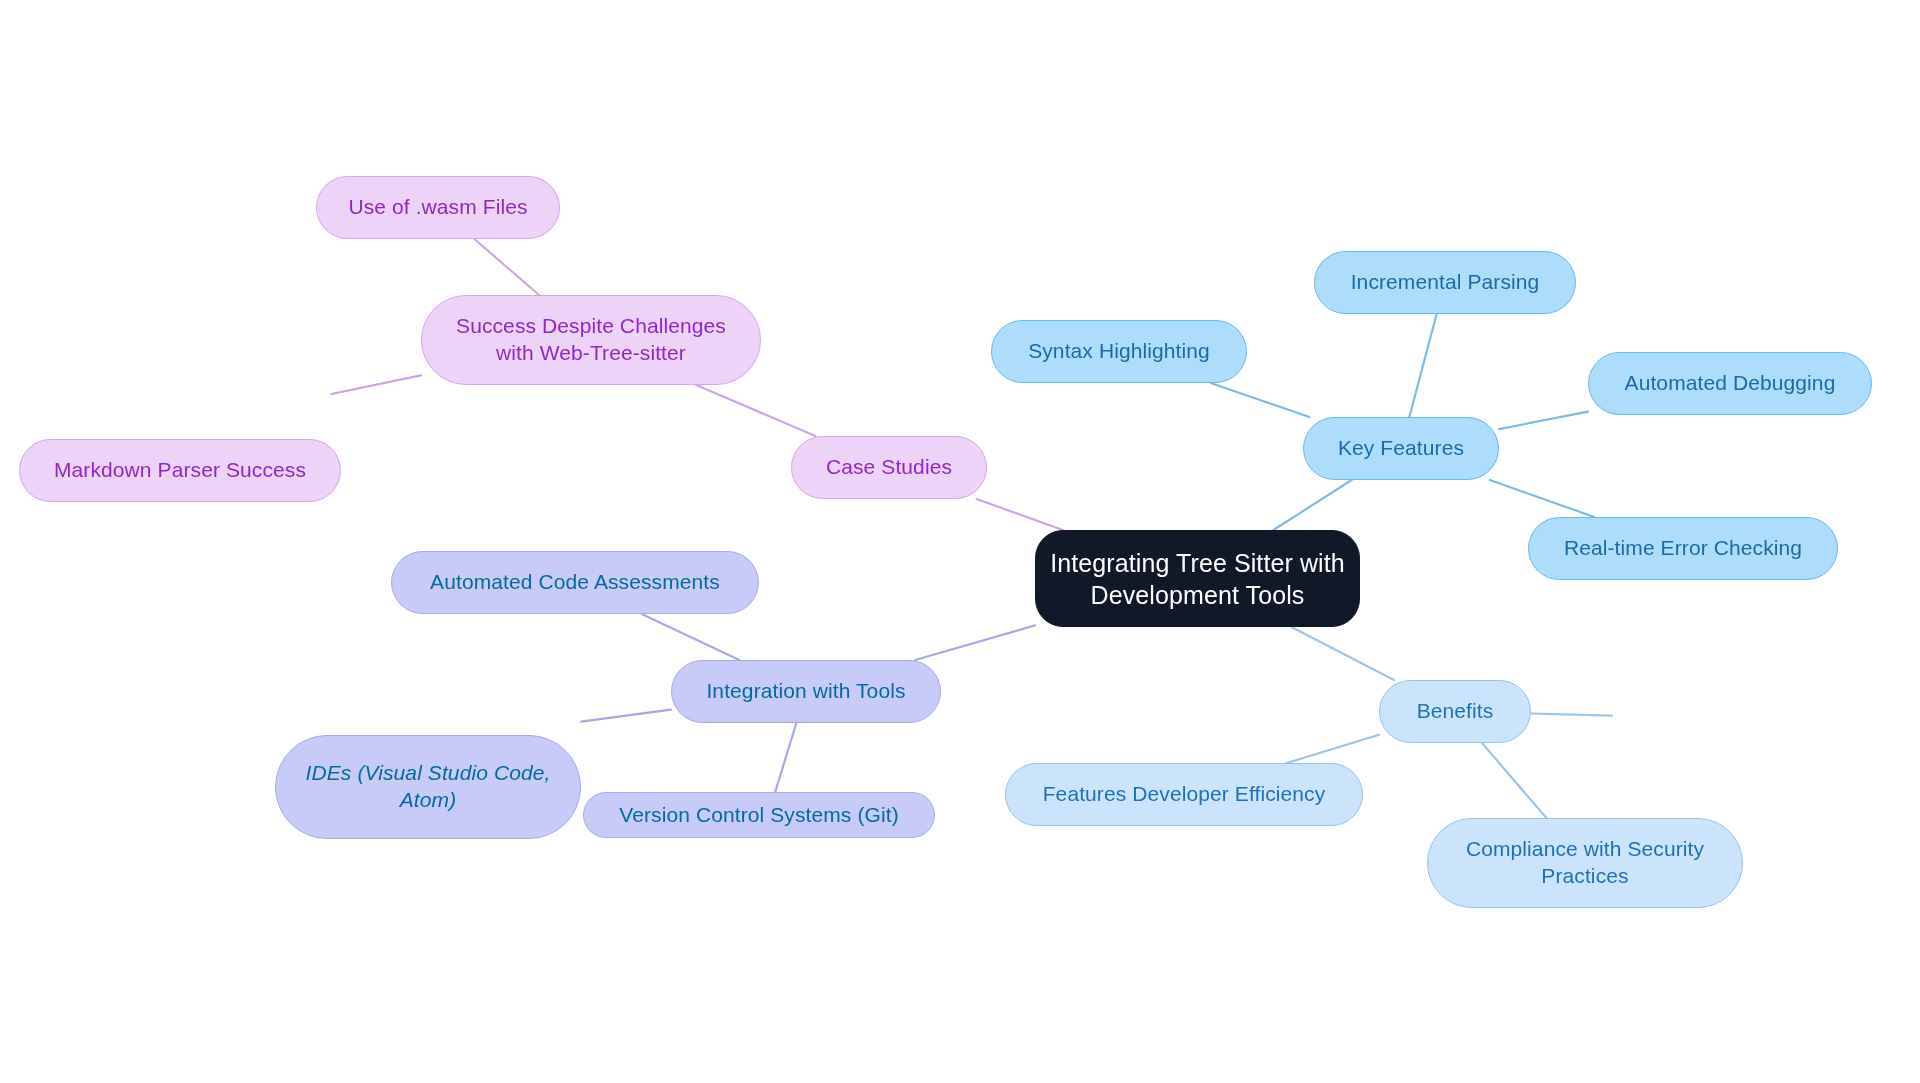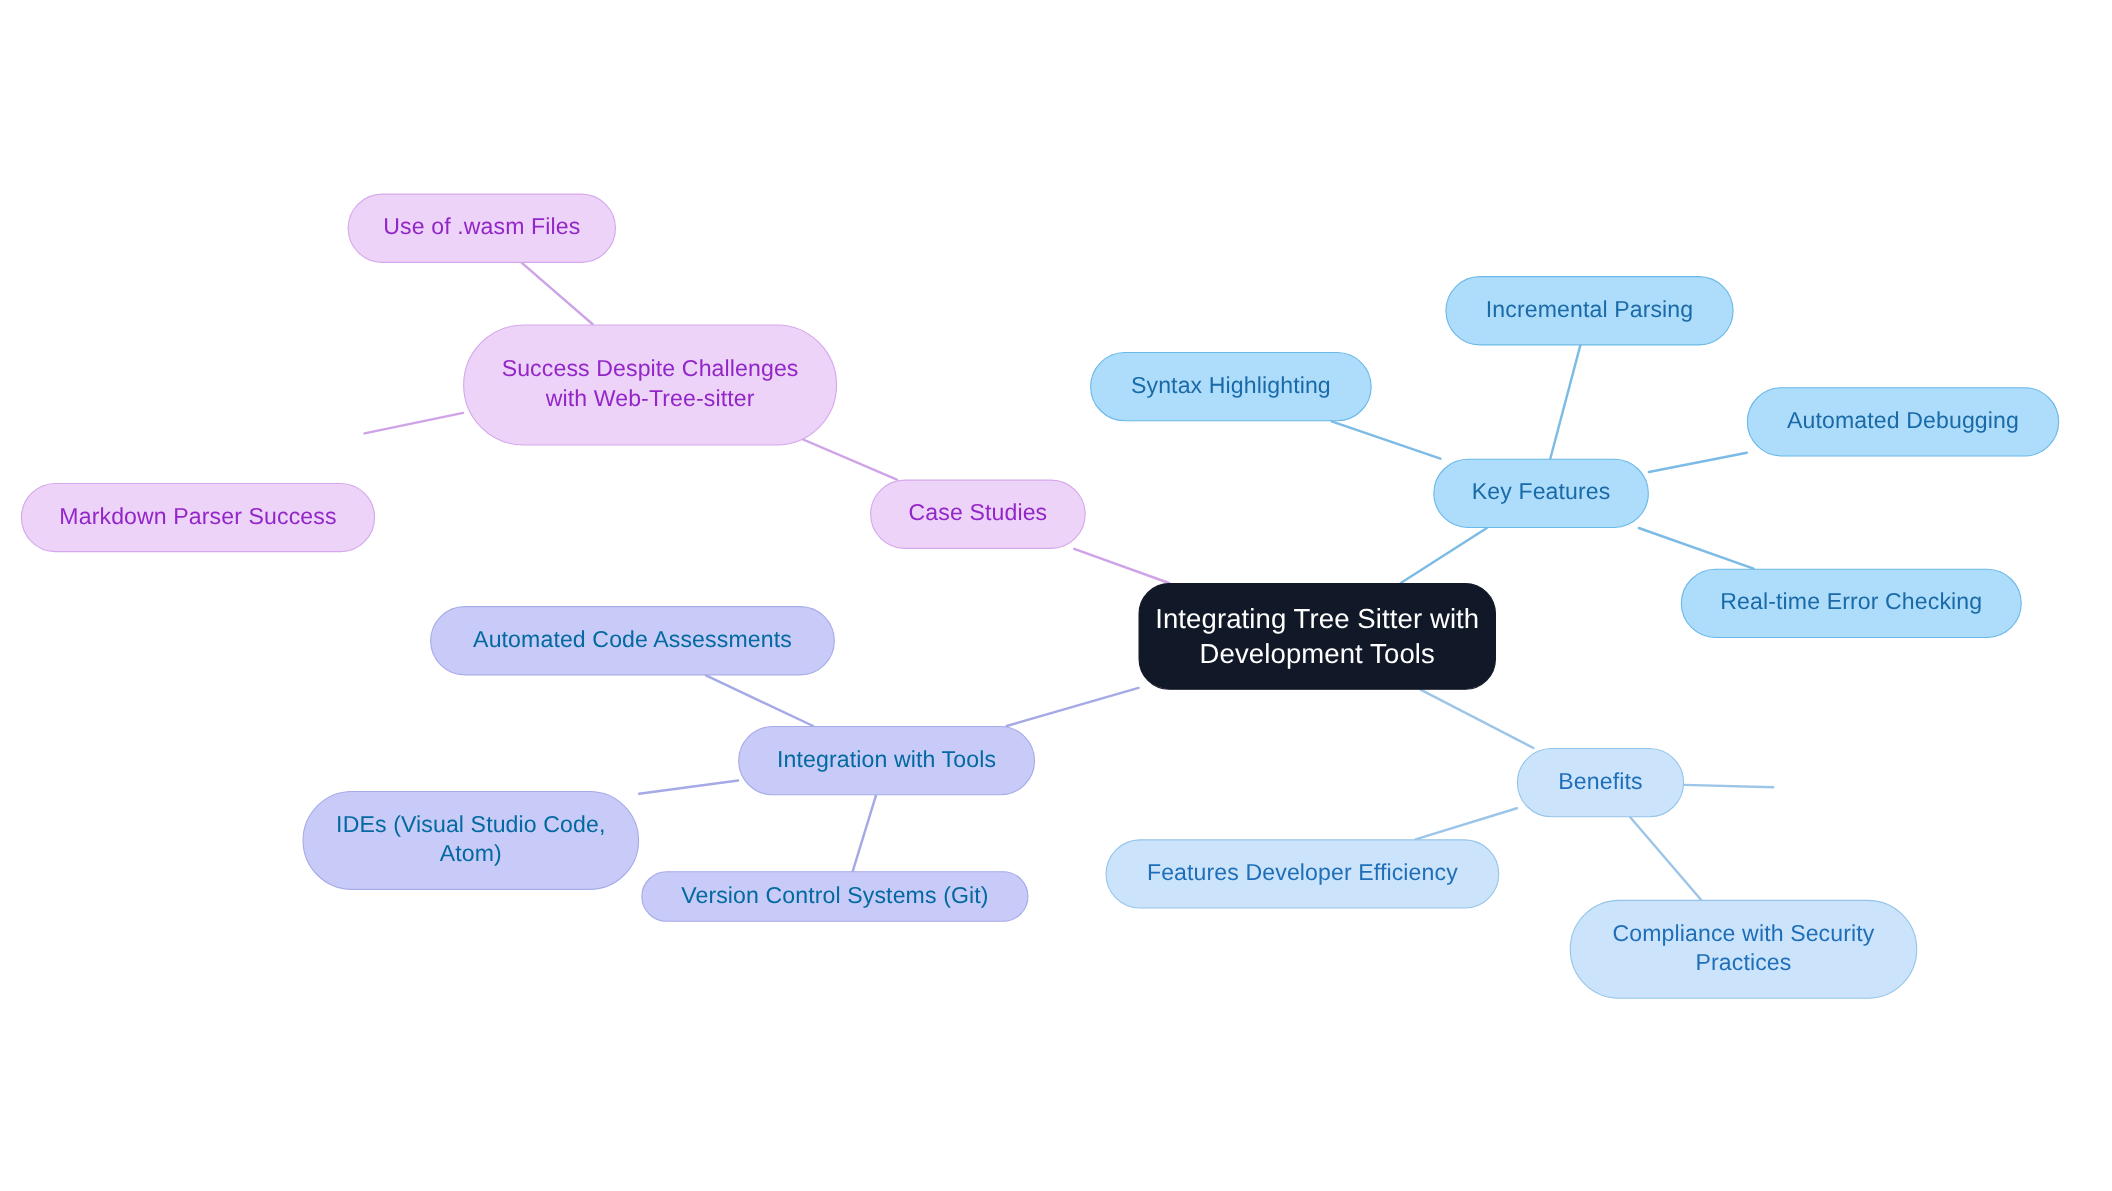--- a/index.html
+++ b/index.html
@@ -107,23 +107,23 @@
   <div class="node node-blue" style="left: 1314px; top: 251px; width: 262px; height: 63px; text-align: center;">Incremental Parsing</div>
   <div class="node node-blue" style="left: 1588px; top: 352px; width: 284px; height: 63px;">Automated Debugging</div>
   <div class="node node-blue" style="left: 1528px; top: 517px; width: 310px; height: 63px;">Real-time Error Checking</div>
 
   <div class="node node-lightblue" style="left: 1379px; top: 680px; width: 152px; height: 63px;">Benefits</div>
   <div class="node node-lightblue" style="left: 1005px; top: 763px; width: 358px; height: 63px;">Features Developer Efficiency</div>
   <div class="node node-lightblue" style="left: 1427px; top: 818px; width: 316px; height: 90px;">Compliance with Security
 Practices</div>
 
   <div class="node node-purple" style="left: 791px; top: 436px; width: 196px; height: 63px;">Case Studies</div>
-  <div class="node node-purple" style="left: 421px; top: 295px; width: 340px; height: 110px;">Success Despite Challenges
+  <div class="node node-purple" style="left: 421px; top: 295px; width: 340px; height: 90px;">Success Despite Challenges
 with Web-Tree-sitter</div>
   <div class="node node-purple" style="left: 316px; top: 176px; width: 244px; height: 63px;">Use of .wasm Files</div>
   <div class="node node-purple" style="left: 19px; top: 394px; width: 322px; height: 63px; margin-top: 45px;">Markdown Parser Success</div>
 
   <div class="node node-lavender" style="left: 671px; top: 660px; width: 270px; height: 63px;">Integration with Tools</div>
   <div class="node node-lavender" style="left: 391px; top: 551px; width: 368px; height: 63px;">Automated Code Assessments</div>
-  <div class="node node-lavender" style="left: 275px; top: 719px; width: 306px; height: 90px;">IDEs (Visual Studio Code,
+  <div class="node node-lavender" style="left: 275px; top: 735px; width: 306px; height: 104px; font-style: italic;">IDEs (Visual Studio Code,
 Atom)</div>
   <div class="node node-lavender" style="left: 583px; top: 792px; width: 352px; height: 46px;">Version Control Systems (Git)</div>
 </div>
 
 </body></html>

